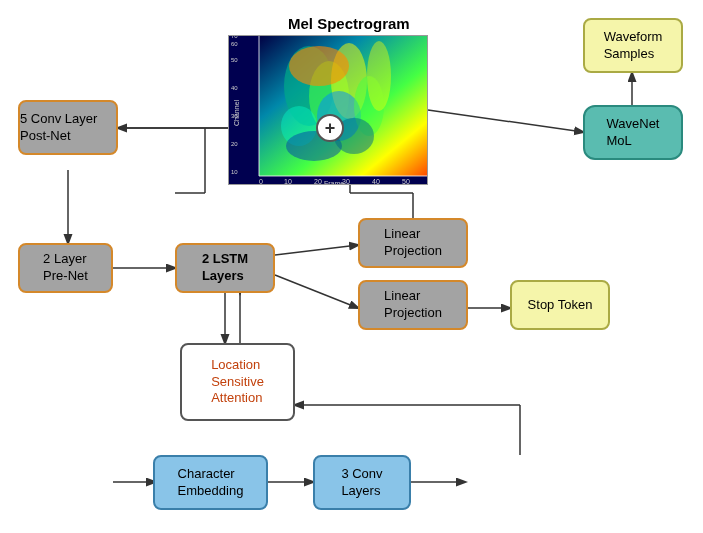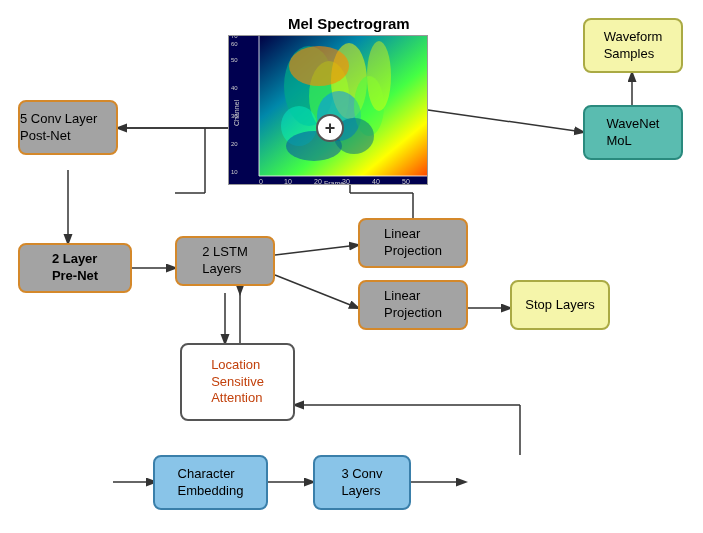--- a/index.html
+++ b/index.html
@@ -195,45 +195,45 @@
     </svg>
   </div>
 
   <div class="plus-circle" style="left:316px; top:114px;">+</div>
 
   <div class="box box-orange" style="left:18px; top:100px; width:100px; height:55px;">
     <span>5 Conv Layer
 Post-Net</span>
   </div>
 
-  <div class="box box-orange" style="left:18px; top:243px; width:114px; height:50px;font-weight:bold;">
+  <div class="box box-orange" style="left:18px; top:243px; width:95px; height:50px;">
     <span>2 Layer<br>Pre-Net</span>
   </div>
 
-  <div class="box box-orange" style="left:175px; top:236px; width:100px; height:50px;">
+  <div class="box box-orange" style="left:175px; top:243px; width:100px; height:50px;font-weight:bold;">
     <span>2 LSTM<br>Layers</span>
   </div>
 
   <div class="box box-orange" style="left:358px; top:218px; width:110px; height:50px;">
     <span>Linear<br>Projection</span>
   </div>
 
   <div class="box box-orange" style="left:358px; top:280px; width:110px; height:50px;">
     <span>Linear<br>Projection</span>
   </div>
 
   <div class="box box-yellow" style="left:510px; top:280px; width:100px; height:50px;">
-    <span>Stop Layers</span>
+    <span>Stop Token</span>
   </div>
 
   <div class="box box-white" style="left:180px; top:343px; width:115px; height:78px;">
     <span>Location<br>Sensitive<br>Attention</span>
   </div>
 
-  <div class="box box-teal" style="left:583px; top:105px; width:100px; height:55px;">
+  <div class="box box-teal" style="left:583px; top:105px; width:100px; height:55px;border-radius:12px;">
     <span>WaveNet<br>MoL</span>
   </div>
 
   <div class="box box-yellow" style="left:583px; top:18px; width:100px; height:55px;">
     <span>Waveform<br>Samples</span>
   </div>
 
 
   <div class="box box-blue" style="left:153px; top:455px; width:115px; height:55px;">
     <span>Character<br>Embedding</span>

